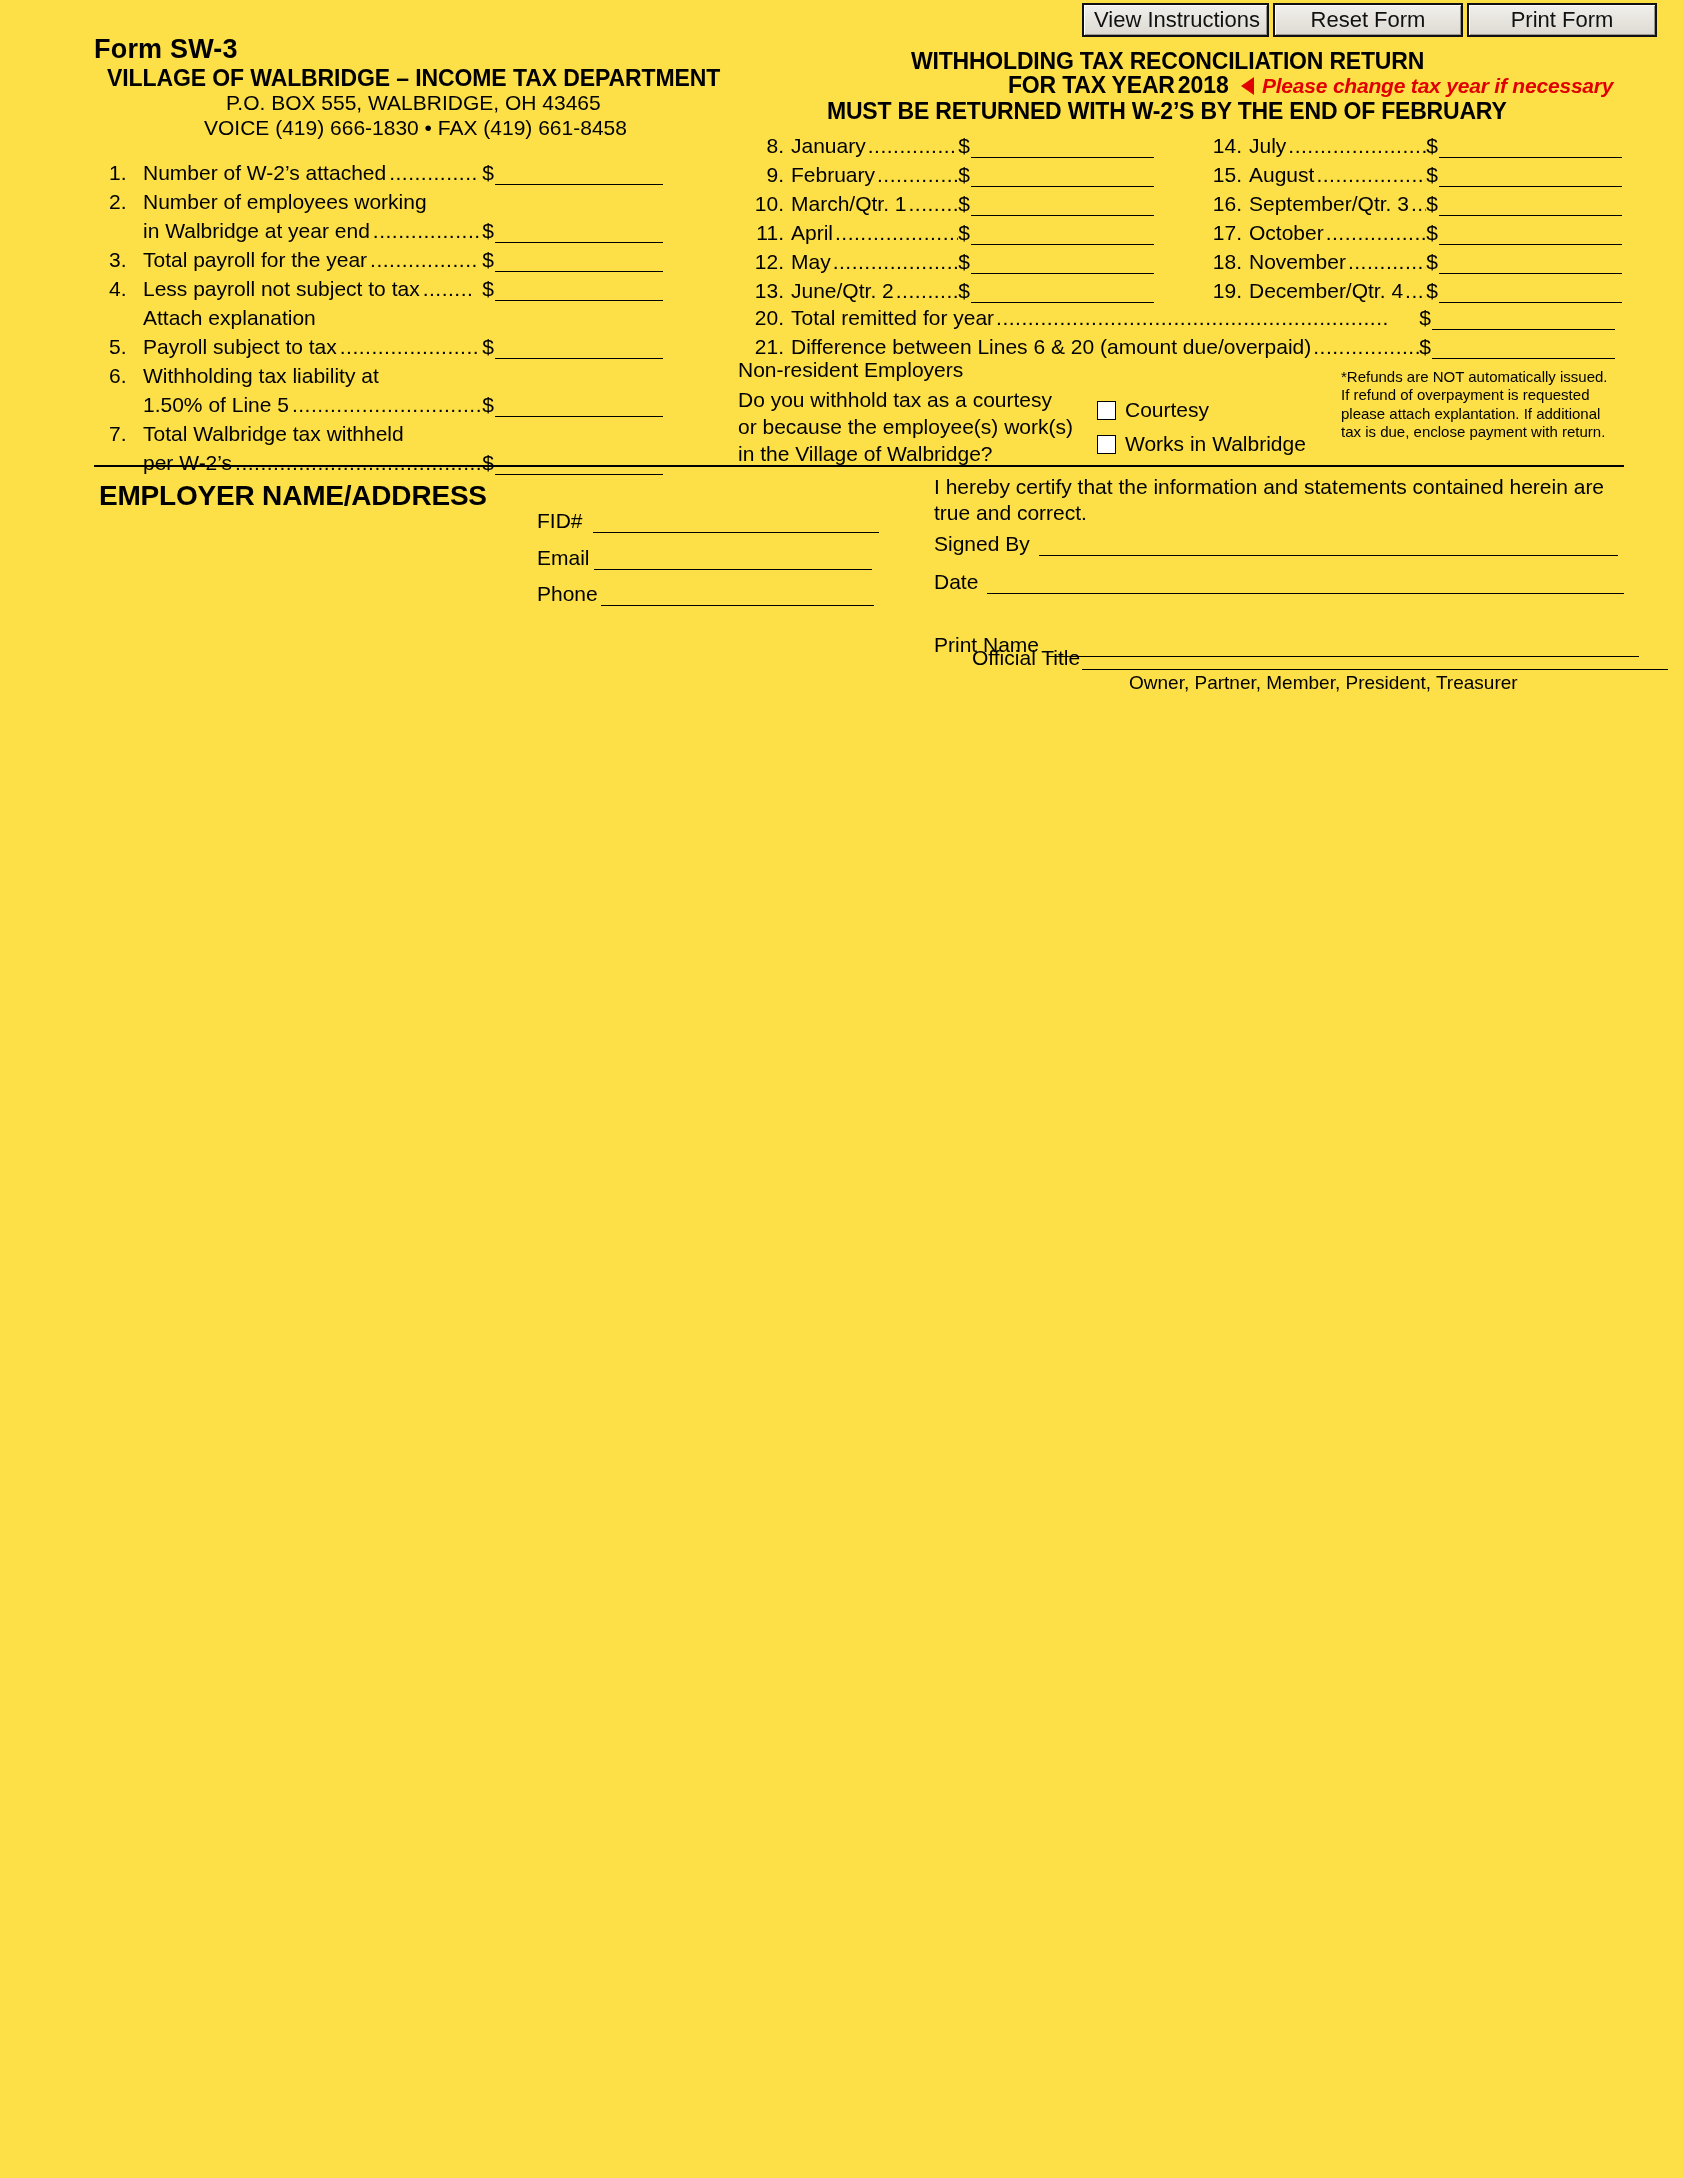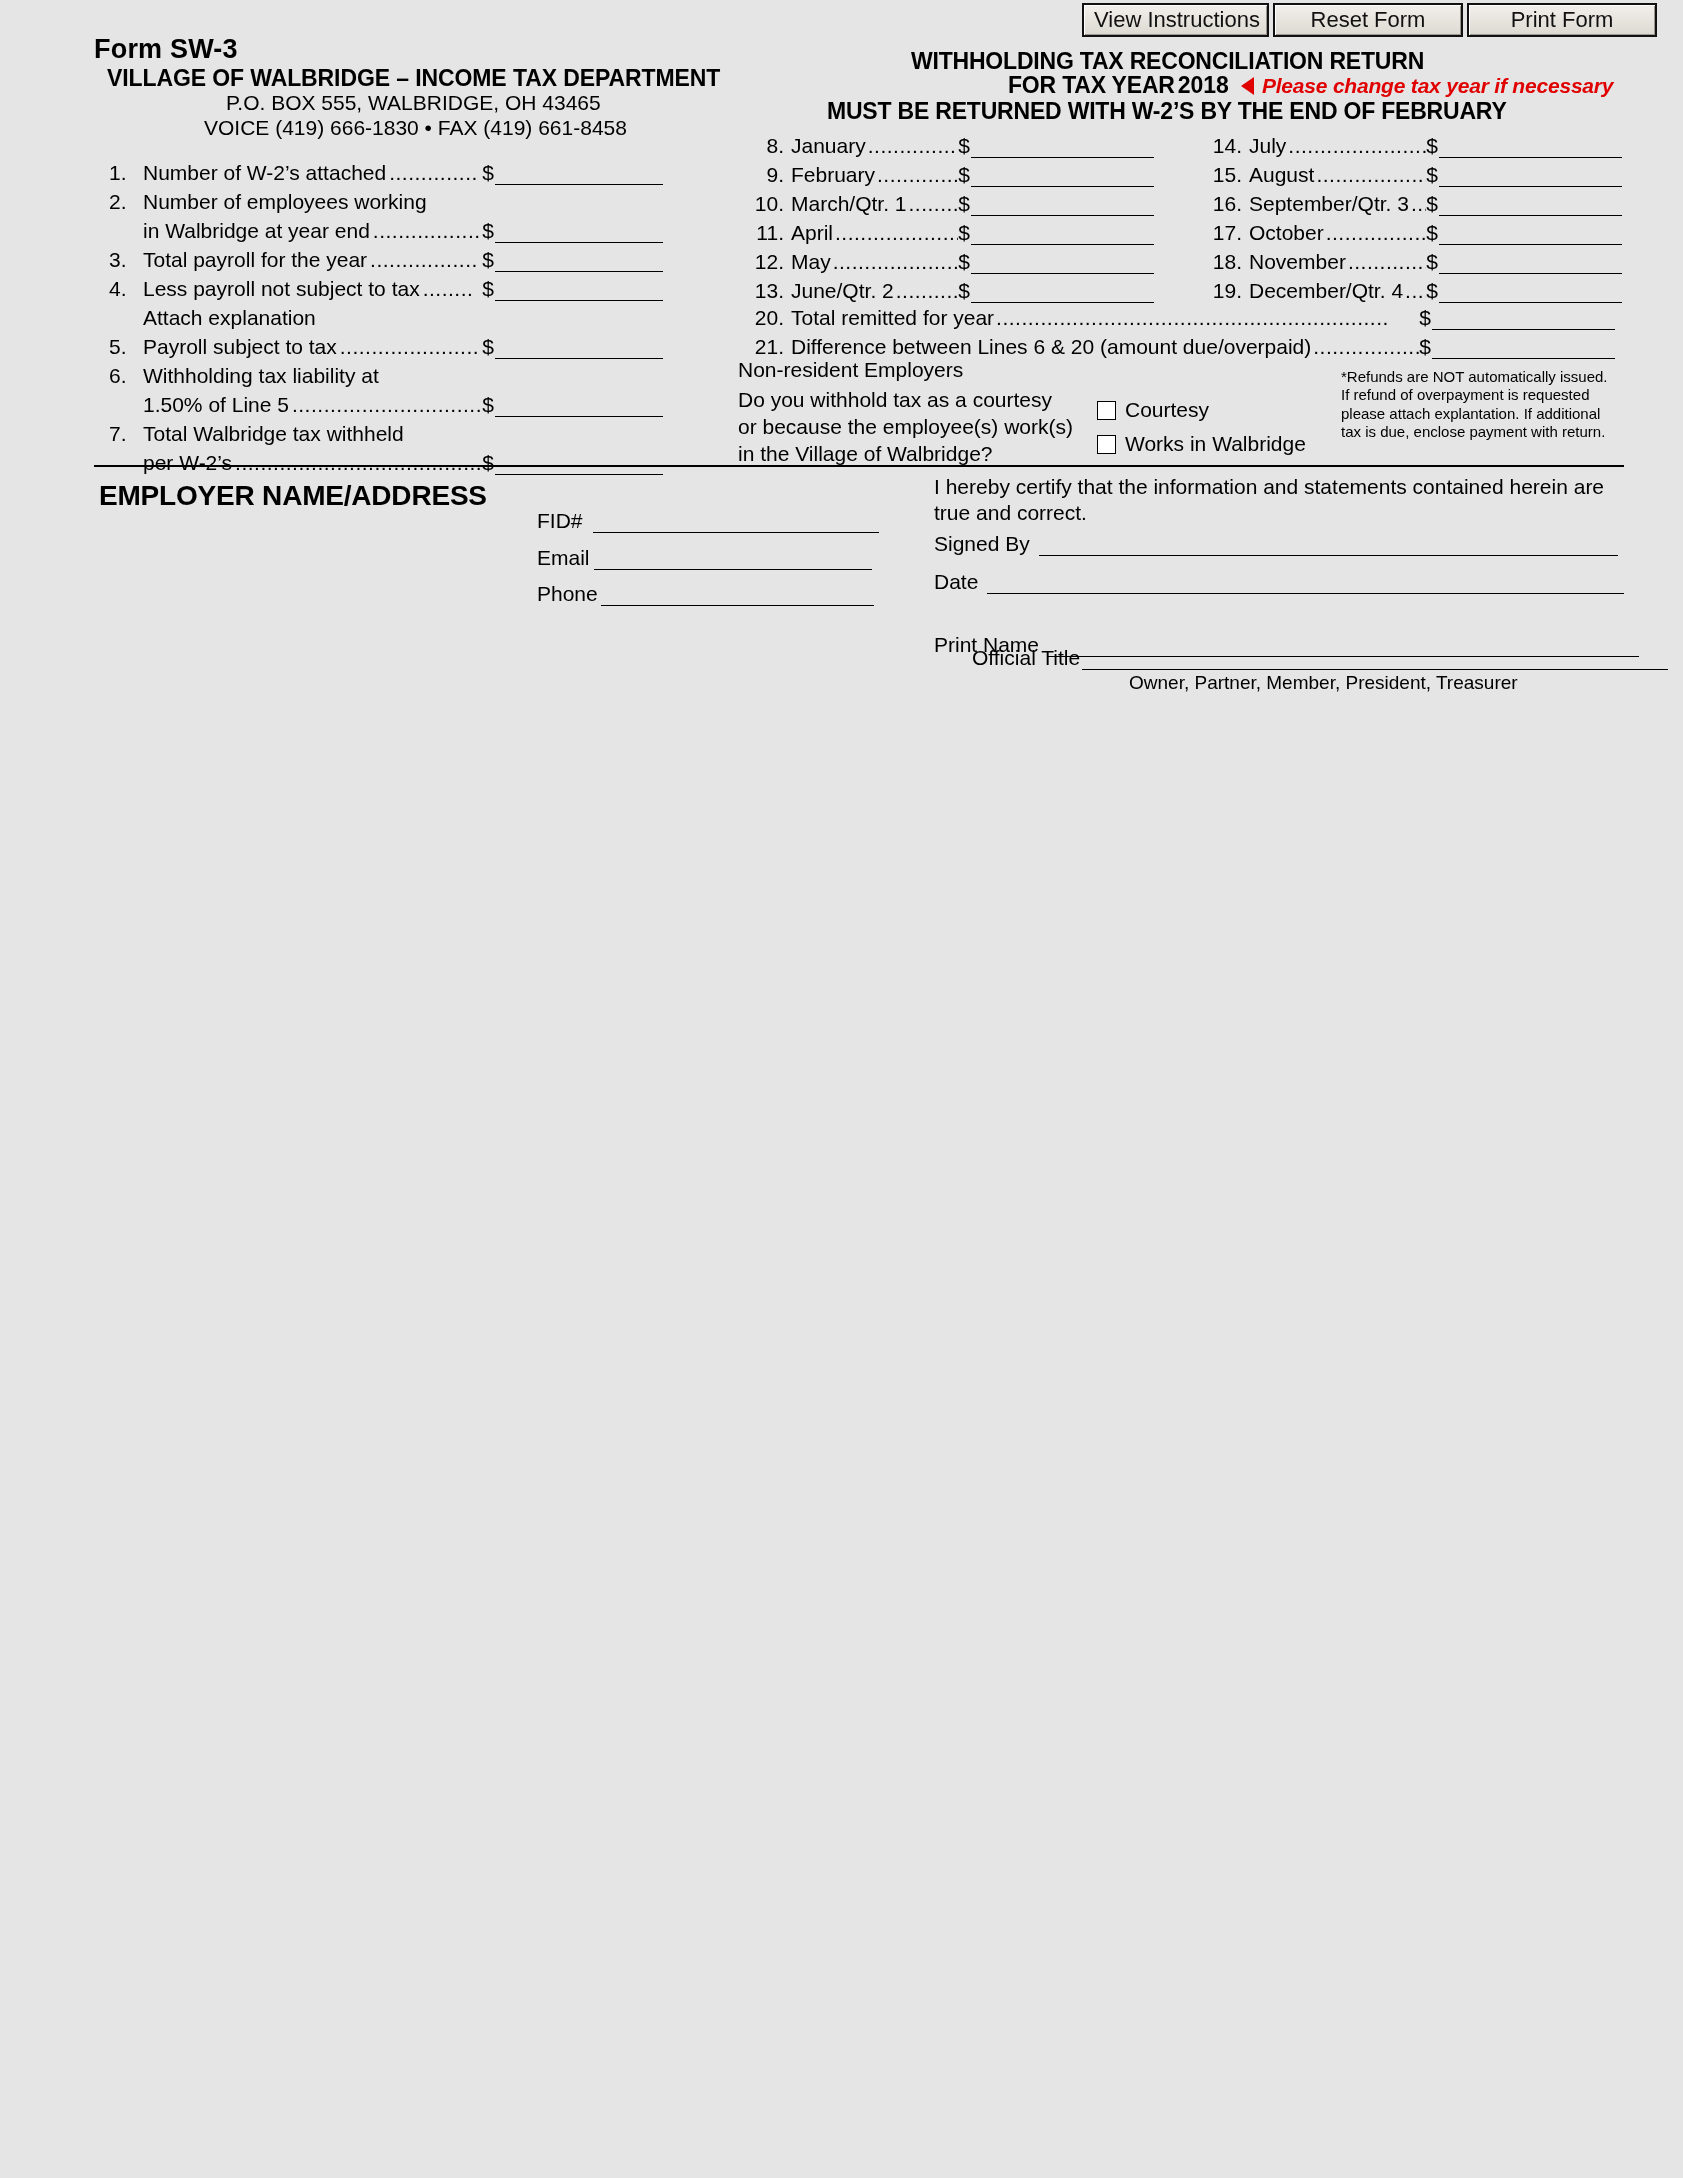--- a/index.html
+++ b/index.html
@@ -9,21 +9,21 @@
     background: #ffffff;
   }
   body {
     font-family: "Liberation Sans", sans-serif;
     color: #000000;
   }
   #page {
     position: relative;
     width: 1683px;
     height: 2178px;
-    background: #e5e5e5;
+    background: #fde047;
     overflow: hidden;
   }
 
   
   .toolbar {
     position: absolute;
     top: 3px;
     left: 1082px;
     display: flex;
     gap: 4px;

